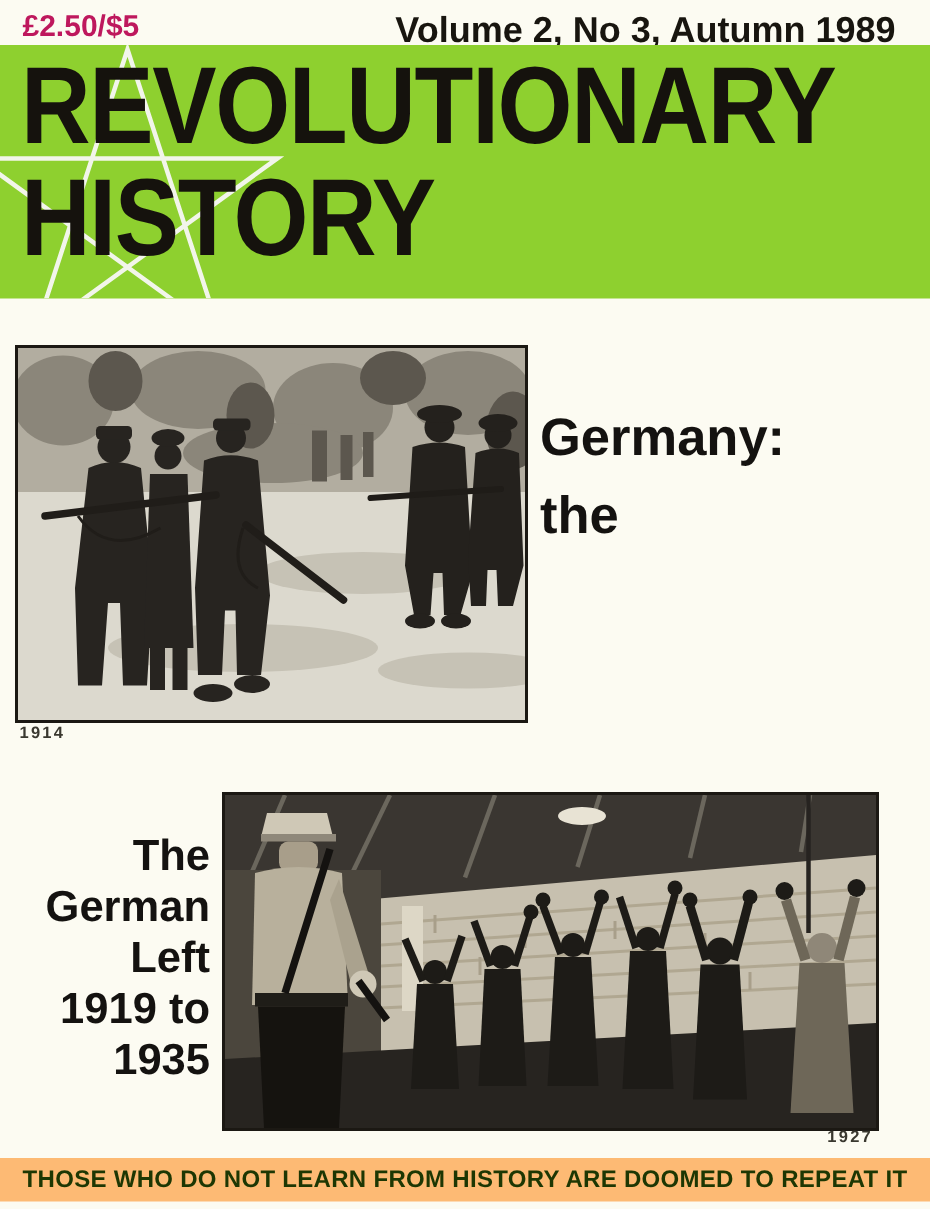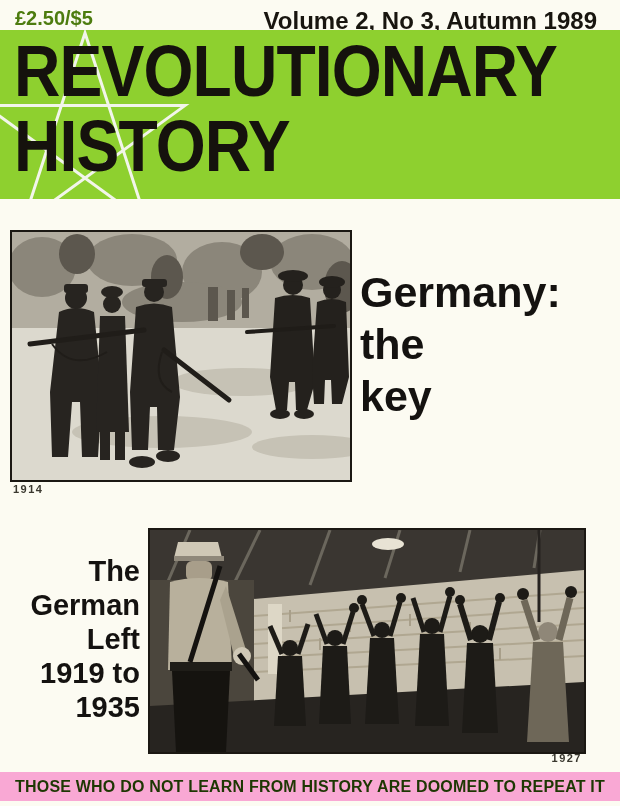--- a/index.html
+++ b/index.html
@@ -6,51 +6,51 @@
   body{
     width:620px;height:806px;position:relative;overflow:hidden;
     background:#fcfbf2;
     font-family:"Liberation Sans","DejaVu Sans",sans-serif;
     -webkit-font-smoothing:antialiased;
   }
   .abs{position:absolute;}
 
   
   .topstrip{left:0;top:0;width:620px;height:30px;background:#fcfbf2;}
-  .price{left:15px;top:7px;font-size:20px;font-weight:bold;color:#4d7c0f;letter-spacing:0px;}
+  .price{left:15px;top:7px;font-size:20px;font-weight:bold;color:#be185d;letter-spacing:0px;}
   .issue{right:23px;top:7px;font-size:24px;font-weight:bold;color:#18150f;}
 
   
   .banner{left:0;top:30px;width:620px;height:169px;background:#8ed02f;overflow:hidden;padding-left:48px;}
   .banner svg{position:absolute;left:0;top:0;}
   .title-line{position:absolute;left:14px;line-height:1;font-weight:bold;color:#15120d;
     font-size:73px;letter-spacing:-1px;transform:scaleX(0.88);transform-origin:left top;white-space:nowrap;}
   .t1{top:4px;}
   .t2{top:79px;}
 
   
   .photo{border:2px solid #1b1813;background:#d8d5ca;}
   .photo1{left:10px;top:230px;width:338px;height:248px;}
   .photo2{left:148px;top:528px;width:434px;height:222px;}
   .photo svg{display:block;width:100%;height:100%;}
   .cap{font-size:11px;font-weight:bold;color:#3a382f;letter-spacing:1.5px;}
   .cap1{left:13px;top:483px;}
   .cap2{right:38px;top:752px;}
 
   
-  .germany{left:360px;top:266px;font-size:43px;font-weight:bold;color:#141210;line-height:52px;}
+  .germany{left:360px;top:266px;font-size:35px;font-weight:bold;color:#141210;line-height:52px;}
   .germany span{display:block;}
 
   
   .gleft{right:480px;top:554px;width:220px;text-align:right;font-size:29px;font-weight:bold;
     color:#141210;line-height:34px;white-space:nowrap;}
   .gleft span{display:block;}
 
   
-  .footer{left:0;top:772px;width:620px;height:29px;background:#f9a8d4;display:flex;
+  .footer{left:0;top:772px;width:620px;height:29px;background:#fdba74;display:flex;
     align-items:center;justify-content:center;}
   .footer div{font-size:16px;font-weight:bold;color:#1d3703;letter-spacing:0.2px;white-space:nowrap;}
 </style>
 </head>
 <body>
 
 <div class="abs topstrip">
   <div class="abs price">£2.50/$5</div>
   <div class="abs issue">Volume 2, No 3, Autumn 1989</div>
 </div>
@@ -128,21 +128,20 @@
       <path d="M305,70 Q320,64 334,70 L337,145 L330,172 L320,172 L319,148 L313,148 L312,172 L302,172 L300,140 Z"></path>
     </g>
     <line x1="235" y1="100" x2="322" y2="94" stroke="#1f1c18" stroke-width="4" stroke-linecap="round"></line>
   </svg>
 </div>
 <div class="abs cap cap1">1914</div>
 
 <div class="abs germany">
   <span>Germany:</span>
   <span>the</span>
-  <span>key</span>
 </div>
 
 <div class="abs gleft">
   <span>The</span>
   <span>German</span>
   <span>Left</span>
   <span>1919 to</span>
   <span>1935</span>
 </div>
 

